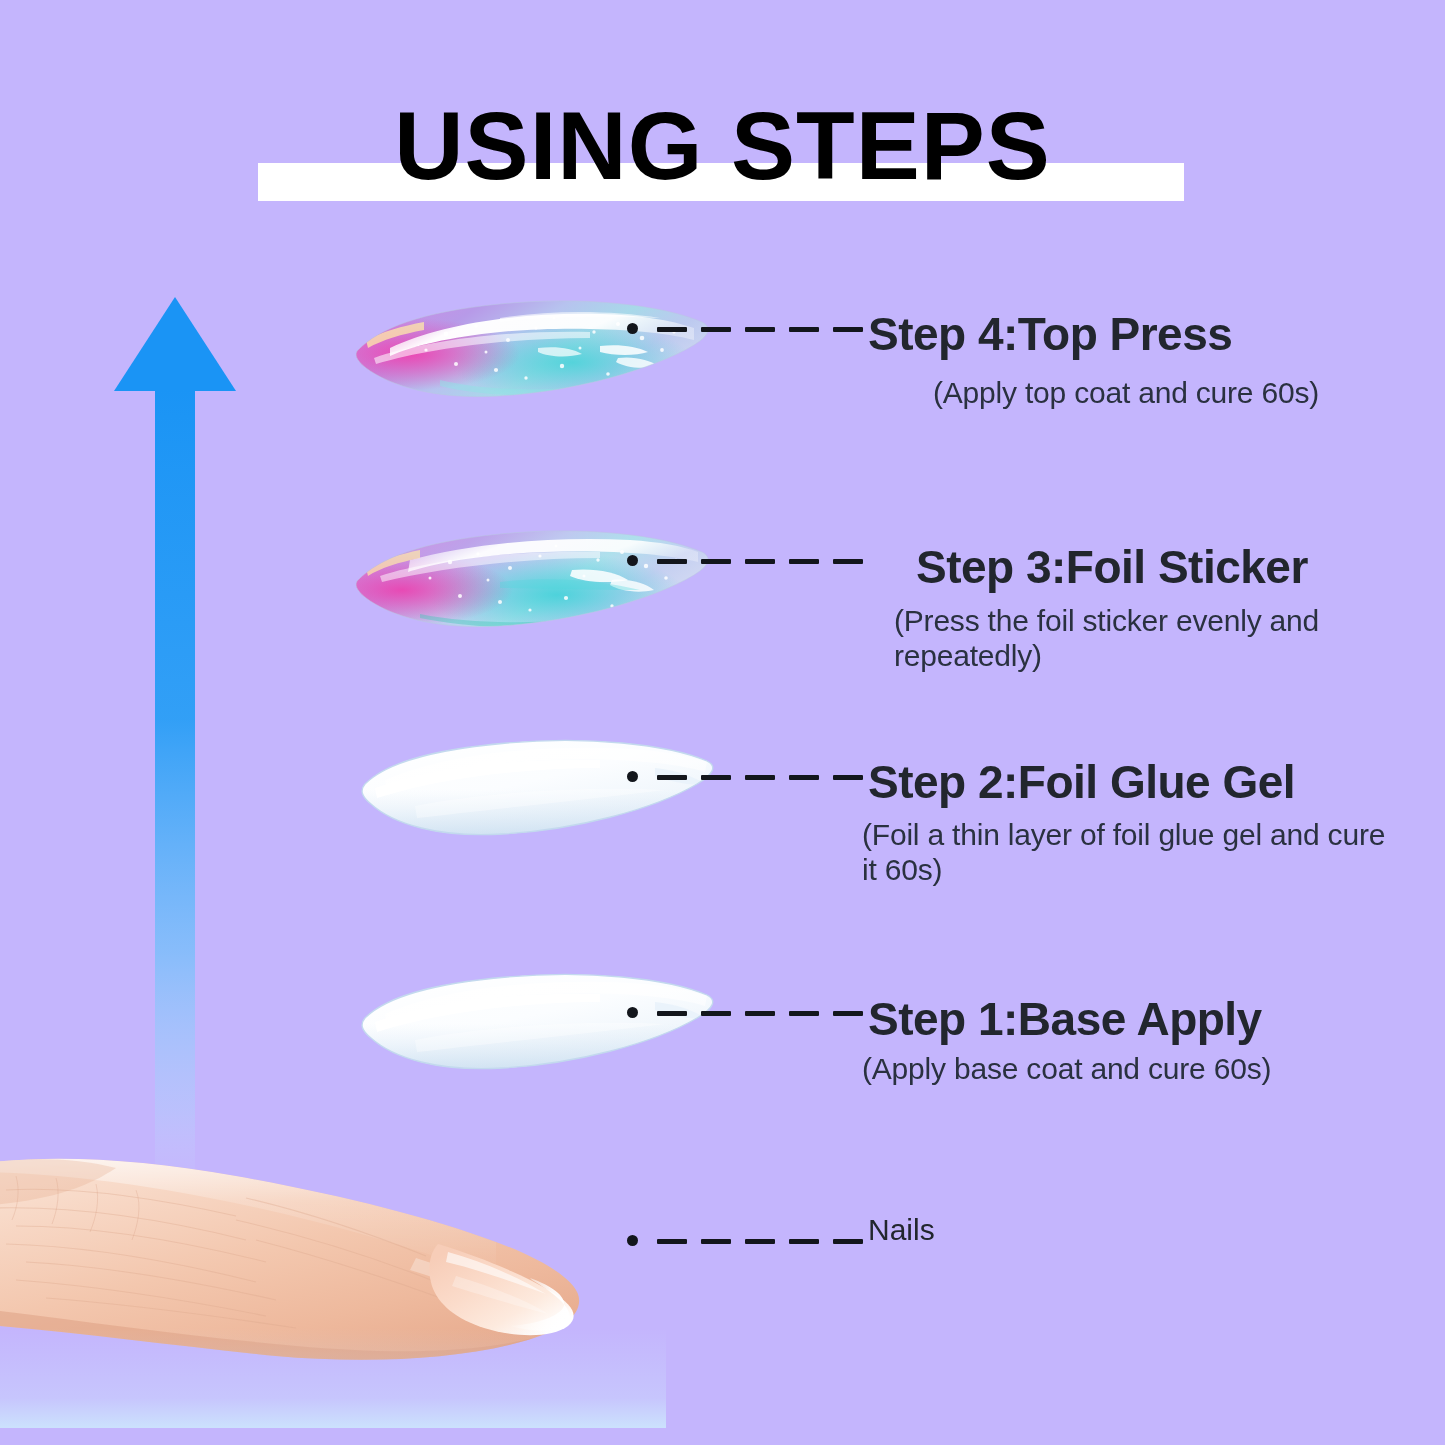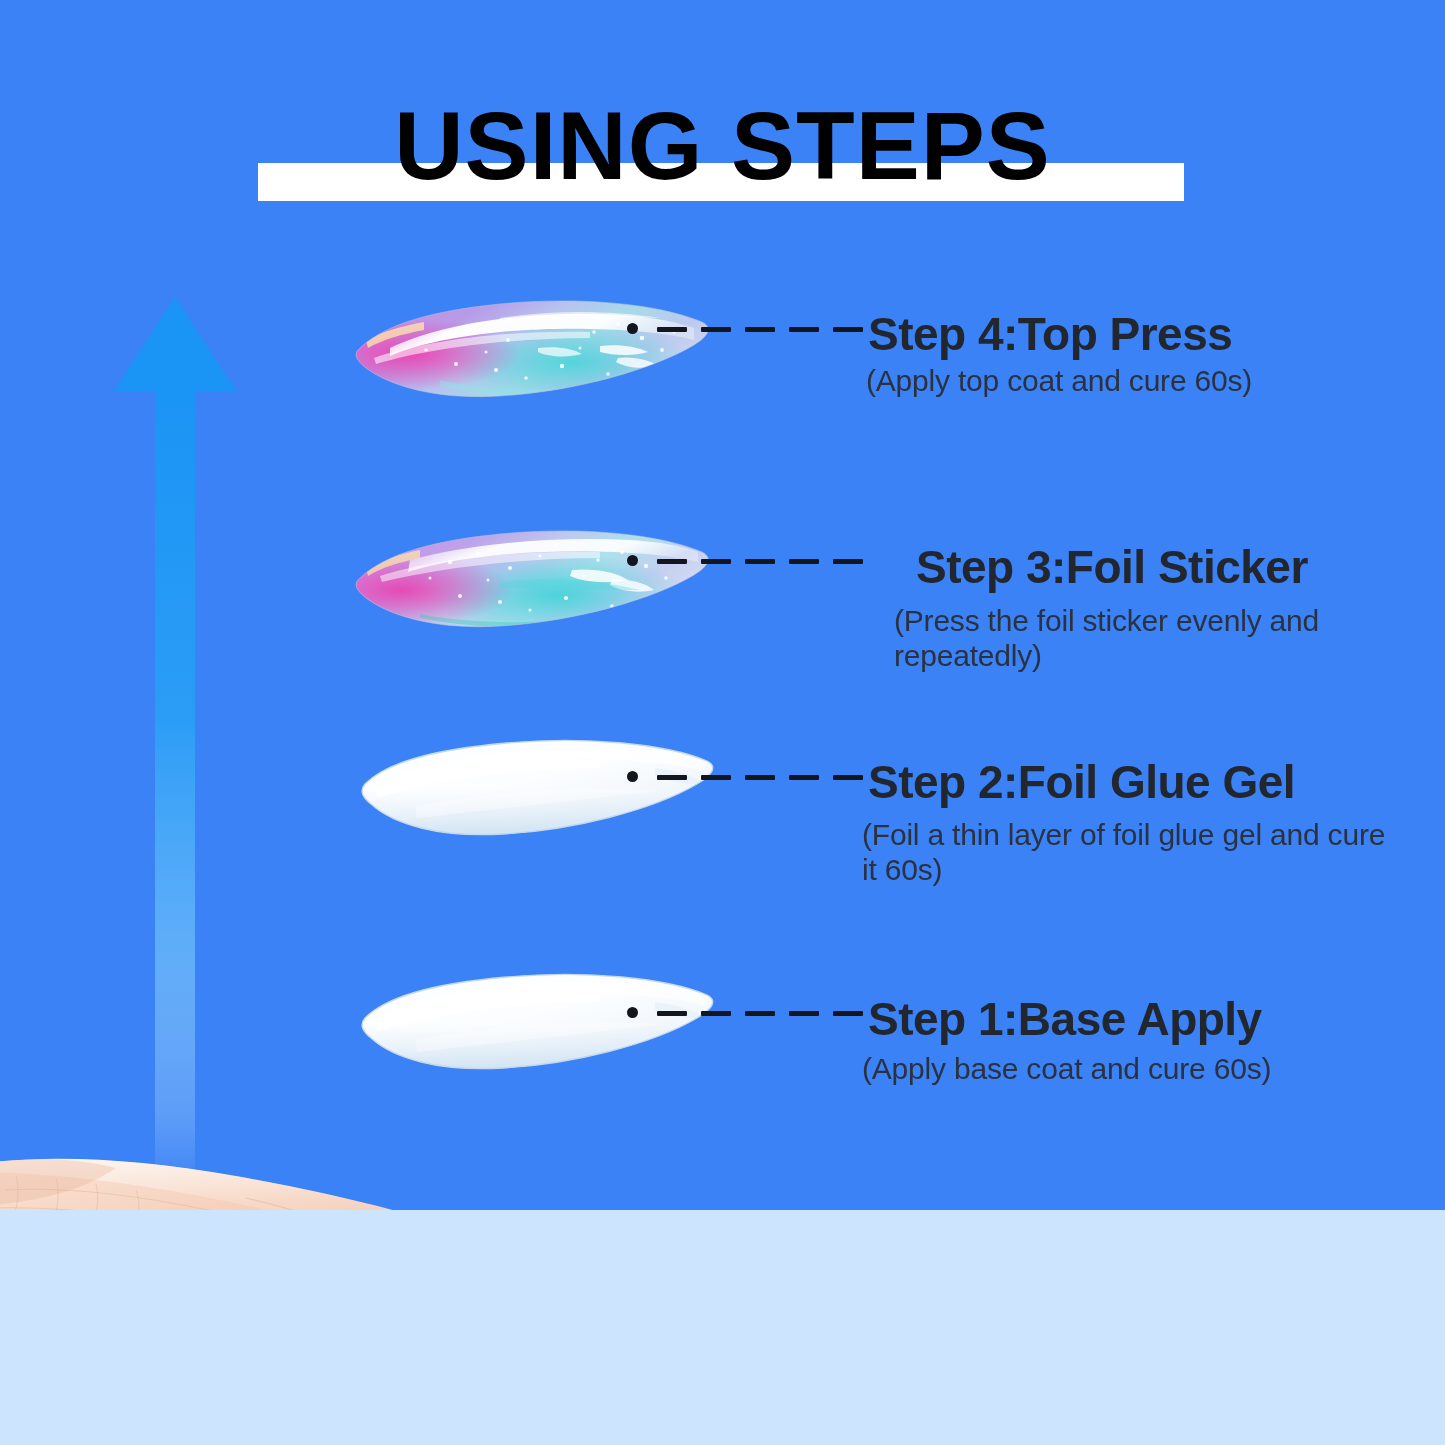--- a/index.html
+++ b/index.html
@@ -11,22 +11,22 @@
     height: 1445px;
     background: #cce4fd;
     font-family: "Liberation Sans", sans-serif;
     overflow: hidden;
     position: relative;
   }
 
   #stage {
     position: relative;
     width: 1445px;
-    height: 1210px;
-    background: #3b82f6;
+    height: 1445px;
+    background: #c4b5fd;
     overflow: hidden;
   }
 
   
   .title-band {
     position: absolute;
     left: 258px;
     top: 163px;
     width: 926px;
     height: 38px;
@@ -218,21 +218,21 @@
   <div class="leader" style="left:627px; top:316px; width:225px;">
     <span class="dot"></span>
     <span class="dash" style="left:30px;"></span>
     <span class="dash" style="left:74px;"></span>
     <span class="dash" style="left:118px;"></span>
     <span class="dash" style="left:162px;"></span>
     <span class="dash" style="left:206px;"></span>
   </div>
 
   <div class="step-title" style="left:868px; top:307px;">Step 4:Top Press</div>
-  <div class="step-sub" style="left:866px; top:364px; width:520px;">(Apply top coat and cure 60s)</div>
+  <div class="step-sub" style="left:866px; top:376px; width:520px;text-align:center;">(Apply top coat and cure 60s)</div>
 
   <div class="nail-art" style="left:350px; top:518px; width:370px; height:120px;">
     <svg width="370" height="120" viewBox="0 0 370 120" xmlns="http://www.w3.org/2000/svg">
       <defs>
         <clipPath id="nailClip3">
           <path d="M8,62 C30,40 70,24 150,16 C230,8 310,16 352,34 C362,39 360,47 344,57
                    C300,83 220,104 150,108 C86,112 40,98 16,80 C6,72 4,66 8,62 Z"></path>
         </clipPath>
         <linearGradient id="g3base" x1="0" y1="0" x2="1" y2="0.5">
           <stop offset="0%" stop-color="#f4dba8"></stop>

